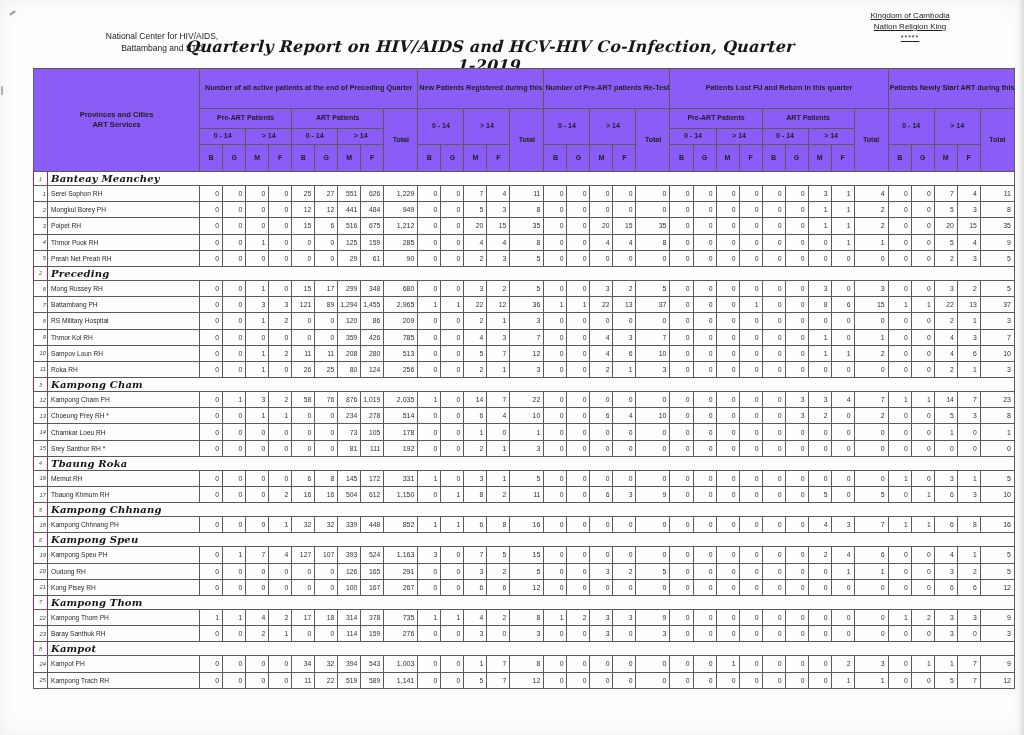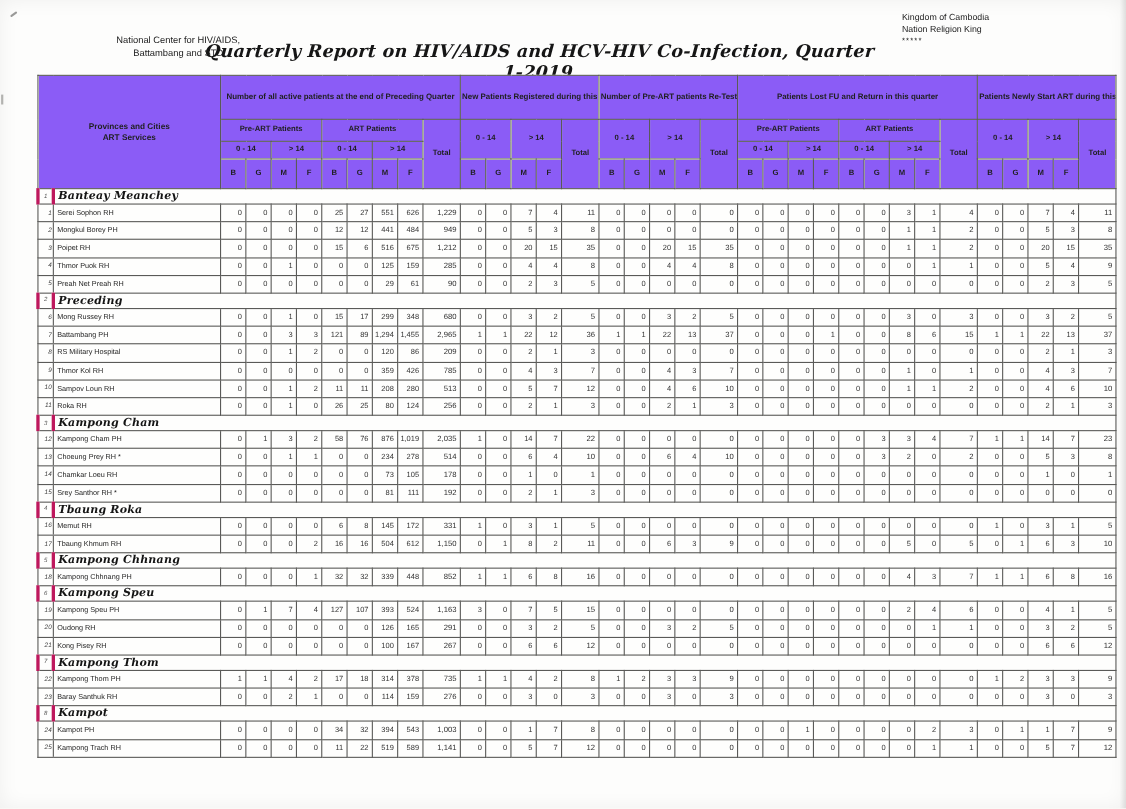--- a/index.html
+++ b/index.html
@@ -17,21 +17,21 @@
   }
   .edge-shade { position:absolute; top:0; right:0; width:6px; height:735px; background:linear-gradient(to left, rgba(0,0,0,.10), rgba(0,0,0,0)); }
   .smudge-a { position:absolute; left:9px; top:12px; width:7px; height:2px; background:#9a9a98; transform:rotate(-35deg); border-radius:1px; }
   .smudge-b { position:absolute; left:1px; top:86px; width:2px; height:9px; background:#b2b2b0; }
 
   
   .org { position:absolute; left:72px; top:30px; width:180px; text-align:center; font-size:8.5px; line-height:12px; color:#222; }
   .title { position:absolute; left:180px; top:37px; width:620px; text-align:center;
            font-family:"DejaVu Serif", serif; font-style:italic; font-weight:bold;
            font-size:16px; letter-spacing:.2px; color:#161616; transform:skewX(-4deg); }
-  .kingdom { position:absolute; left:820px; top:10px; width:180px; font-size:8px; line-height:11px; color:#222; }
+  .kingdom { position:absolute; left:820px; top:10px; width:180px; text-align:center; font-size:8px; line-height:11px; color:#222;text-decoration:underline; }
   .kingdom .stars { font-size:7px; letter-spacing:1px; }
 
   
   table.report {
     position:absolute; left:33px; top:68px; width:982px;
     border-collapse:collapse; table-layout:fixed;
     background:#fefefd;
   }
   .report th, .report td { border:1px solid #5a5a58; overflow:hidden; white-space:nowrap; }
   .report thead th {
@@ -39,21 +39,21 @@
     line-height:8.5px; padding:1px 1px; vertical-align:middle; background:#8b5cf6;
   }
   .report tr.h1 th { height:40px; font-size:7.2px; }
   .report tr.h2 th { height:20px; }
   .report tr.h3 th { height:16px; }
   .report tr.h4 th { height:27px; }
   .corner { font-size:7.5px !important; }
   .corner div { line-height:10px; }
 
   tr.prov { height:14px; }
-  tr.prov td { border-left:3px solid #be185d; }
+  tr.prov td { border-left:1px solid #be185d; }
   td.pnum { font-size:5.5px; font-style:italic; text-align:center; color:#555; border-right:none !important; }
   td.pname {
     font-family:"DejaVu Serif", serif; font-style:italic; font-weight:bold;
     font-size:10px; color:#141414; padding-left:3px; transform-origin:left; letter-spacing:.2px;
   }
   tr.site { height:16.2px; }
   td.rnum { font-size:5.8px; font-style:italic; text-align:right; padding-right:1px; color:#444; border-right:none !important; }
   td.sname { font-size:6.6px; color:#262626; padding-left:3px; }
   td.v { font-size:6.8px; color:#333; text-align:right; padding-right:3px; }
   td.v.tot { font-size:7px; color:#2e2e2e; }

